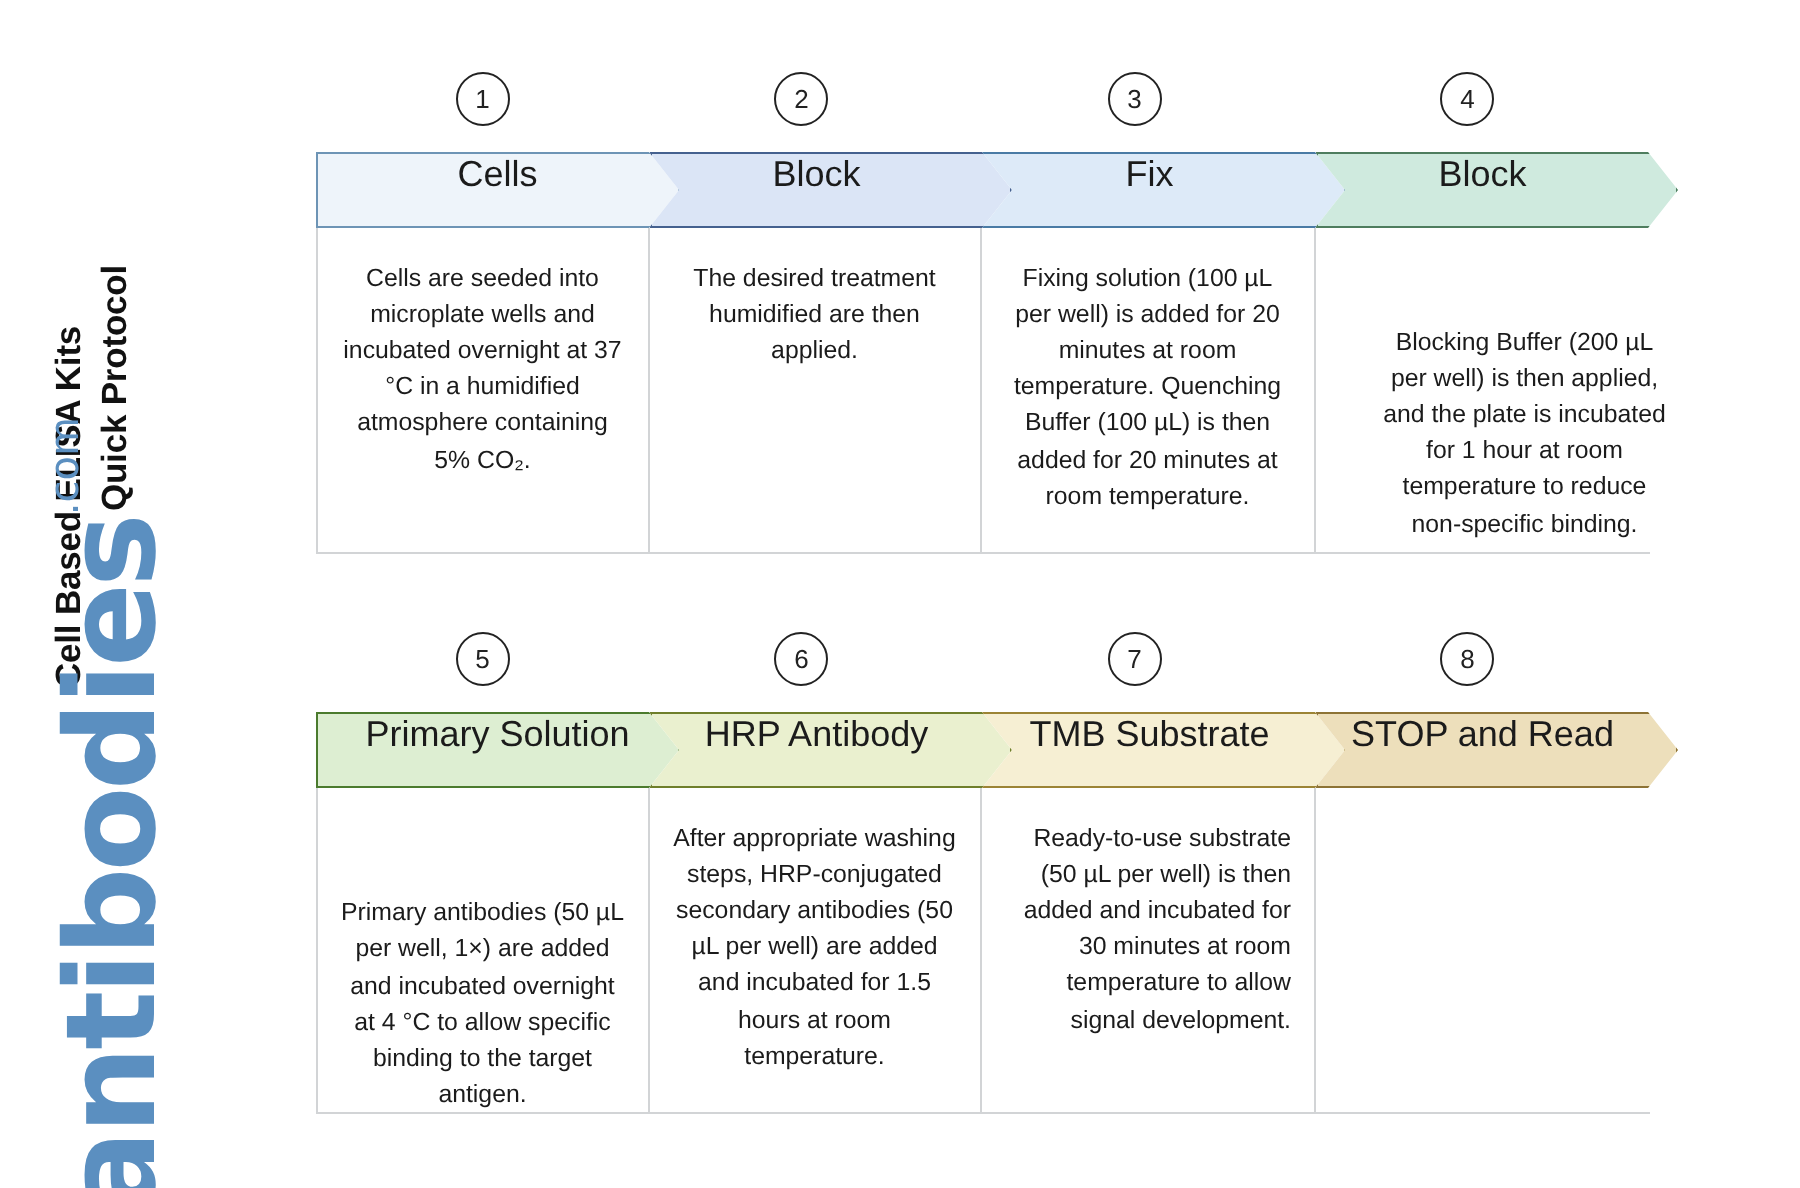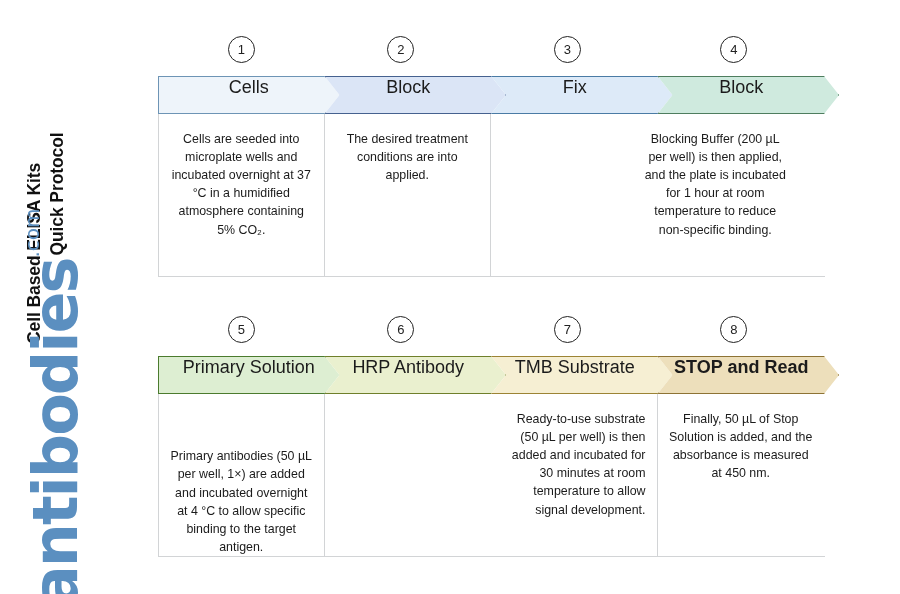--- a/index.html
+++ b/index.html
@@ -144,23 +144,26 @@
         </div>
         <div class="chev" style="left: 499.5px; width: 181.5px; background: rgb(207, 234, 222); border: 1.3px solid rgb(78, 125, 94); clip-path: polygon(0px 0px, calc(100% - 15px) 0px, 100% 50%, calc(100% - 15px) 100%, 0px 100%, 15px 50%);">
           <span>Block</span>
         </div>
       </div>
     <div class="bodies" id="body1">
         <div class="bodycell sep edge-l" style="left: 0px; width: 166.5px;">
           <p>Cells are seeded into microplate wells and incubated overnight at 37 °C in a humidified atmosphere containing 5% CO₂.</p>
         </div>
         <div class="bodycell sep" style="left: 166.5px; width: 166.5px;">
-          <p>The desired treatment conditions are into applied.</p>
-        </div>
-        <div class="bodycell" style="left: 474px; width: 166.5px;">
+          <p>The desired treatment humidified are then applied.</p>
+        </div>
+        <div class="bodycell sep" style="left: 333px; width: 166.5px;">
+          <p>Fixing solution (100 µL per well) is added for 20 minutes at room temperature. Quenching Buffer (100 µL) is then added for 20 minutes at room temperature.</p>
+        </div>
+        <div class="bodycell" style="left: 521px; width: 166.5px; margin-top: 32px;">
           <p>Blocking Buffer (200 µL per well) is then applied, and the plate is incubated for 1 hour at room temperature to reduce non-specific binding.</p>
         </div>
       </div>
   </div>
 
   <div class="row" id="row2">
     <div class="numbers" id="nums2">
         <div class="numcircle" style="left: 69.75px;">
           <span>5</span>
         </div>
@@ -177,30 +180,30 @@
     <div class="chevbar" id="chev2">
         <div class="chev first" style="left: 0px; width: 181.5px; background: rgb(221, 238, 210); border: 1.3px solid rgb(75, 123, 46); clip-path: polygon(0px 0px, calc(100% - 15px) 0px, 100% 50%, calc(100% - 15px) 100%, 0px 100%);">
           <span>Primary Solution</span>
         </div>
         <div class="chev" style="left: 166.5px; width: 181.5px; background: rgb(234, 240, 207); border: 1.3px solid rgb(111, 127, 43); clip-path: polygon(0px 0px, calc(100% - 15px) 0px, 100% 50%, calc(100% - 15px) 100%, 0px 100%, 15px 50%);">
           <span>HRP Antibody</span>
         </div>
         <div class="chev" style="left: 333px; width: 181.5px; background: rgb(246, 239, 211); border: 1.3px solid rgb(156, 132, 53); clip-path: polygon(0px 0px, calc(100% - 15px) 0px, 100% 50%, calc(100% - 15px) 100%, 0px 100%, 15px 50%);">
           <span>TMB Substrate</span>
         </div>
-        <div class="chev" style="left: 499.5px; width: 181.5px; background: rgb(237, 223, 187); border: 1.3px solid rgb(141, 115, 53); clip-path: polygon(0px 0px, calc(100% - 15px) 0px, 100% 50%, calc(100% - 15px) 100%, 0px 100%, 15px 50%); font-weight: bold;">
+        <div class="chev" style="left: 499.5px; width: 181.5px; background: rgb(237, 223, 187); border: 1.3px solid rgb(141, 115, 53); clip-path: polygon(0px 0px, calc(100% - 15px) 0px, 100% 50%, calc(100% - 15px) 100%, 0px 100%, 15px 50%);">
           <span>STOP and Read</span>
         </div>
       </div>
     <div class="bodies" id="body2">
         <div class="bodycell sep edge-l" style="left: 0px; width: 166.5px; align-items: flex-end;">
           <p>Primary antibodies (50 µL per well, 1×) are added and incubated overnight at 4 °C to allow specific binding to the target antigen.</p>
         </div>
+        <div class="bodycell sep" style="left: 166.5px; width: 166.5px;">
+          <p>After appropriate washing steps, HRP-conjugated secondary antibodies (50 µL per well) are added and incubated for 1.5 hours at room temperature.</p>
+        </div>
         <div class="bodycell sep" style="left: 333px; width: 166.5px; text-align: right;">
           <p>Ready-to-use substrate (50 µL per well) is then added and incubated for 30 minutes at room temperature to allow signal development.</p>
         </div>
-        <div class="bodycell" style="left: 499.5px; width: 166.5px;">
-          <p>Finally, 50 µL of Stop Solution is added, and the absorbance is measured at 450 nm.</p>
-        </div>
       </div>
   </div>
 
 </div>
 
 </body></html>

